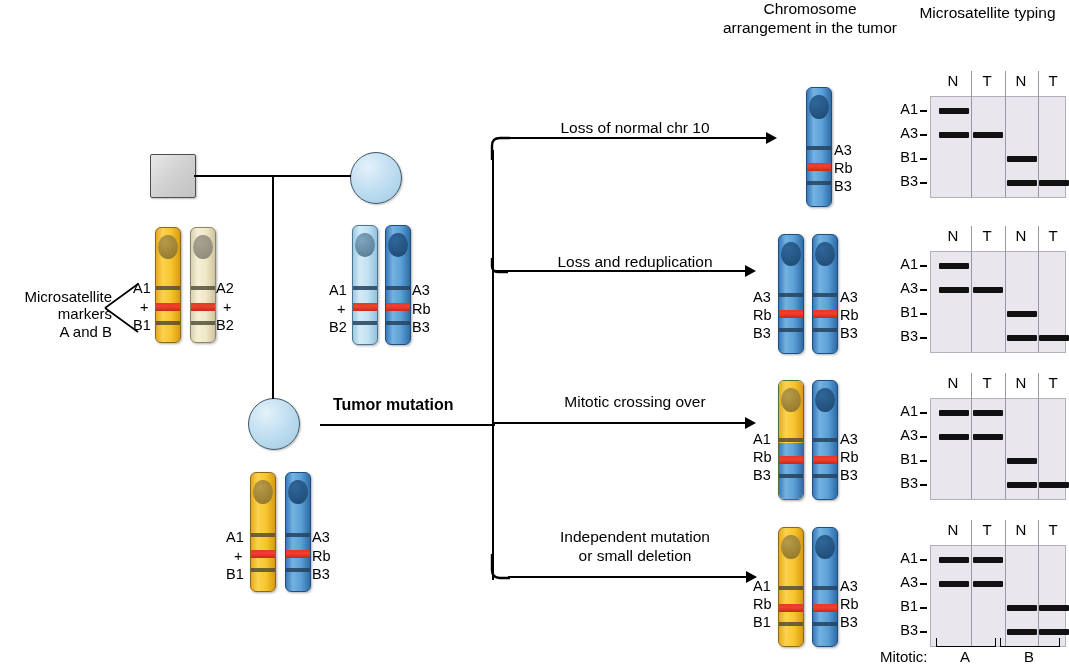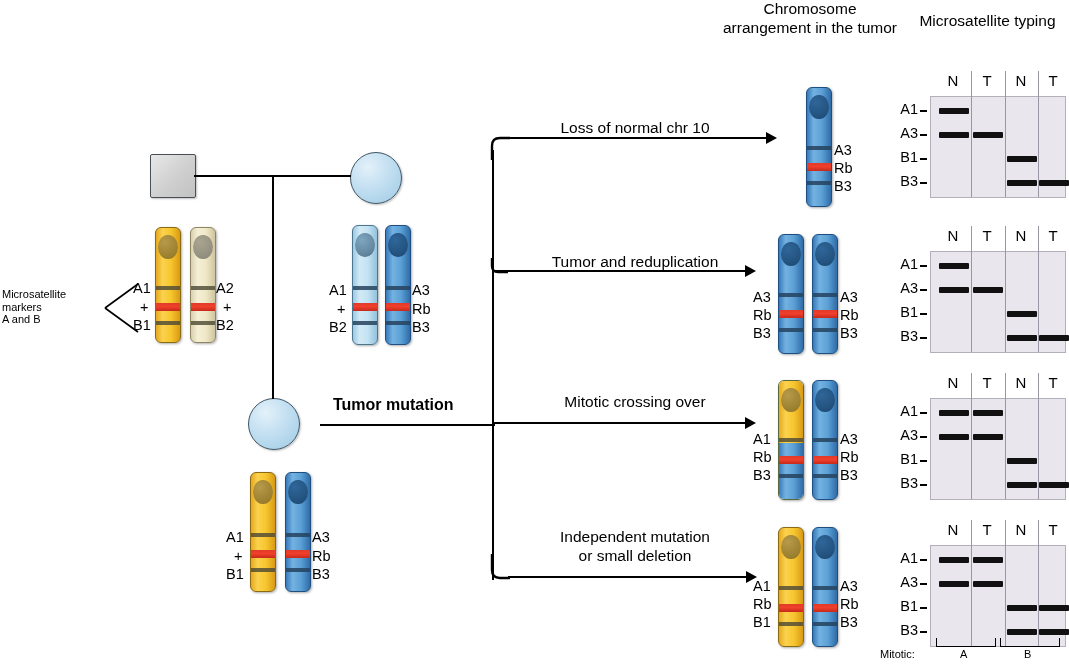--- a/index.html
+++ b/index.html
@@ -1,19 +1,19 @@
 <!DOCTYPE html>
 <html><head>
 <meta charset="utf-8">
 <style>
   html,body{margin:0;padding:0;background:#ffffff;}
   body{width:1069px;height:666px;position:relative;overflow:hidden;
        font-family:"Liberation Sans","DejaVu Sans",sans-serif;color:#000;}
   .abs{position:absolute;}
-  .lbl{font-size:11px;line-height:1.15;white-space:pre;}
+  .lbl{font-size:15px;line-height:1.15;white-space:pre;text-align:right;}
   .lbl-hdr{font-size:15.5px;text-align:center;line-height:1.2;}
   .lbl-bold{font-weight:bold;font-size:16px;}
   .lbl-path{font-size:15.5px;text-align:center;white-space:pre;line-height:1.2;}
   .chrlbl{font-size:14.5px;line-height:1;}
 
   
   .ped-square{width:44px;height:42px;
     background:linear-gradient(135deg,#e8e8e8 0%,#cfcfcf 55%,#c2c2c2 100%);
     border:1.6px solid #4a4f55;border-radius:2px;
     box-shadow:1px 1px 2px rgba(0,0,0,.25);}
@@ -60,21 +60,21 @@
   .tick{position:absolute;height:1.6px;background:#000;}
   .brk{position:absolute;border:1.6px solid #000;border-top:none;height:8px;}
 </style>
 </head>
 <body>
 
 <div class="abs lbl-hdr" style="left:720px;top:0px;width:180px;">Chromosome
 arrangement
 in the tumor</div>
 
-<div class="abs lbl-hdr" style="left:905px;top:12px;width:165px;">Microsatellite
+<div class="abs lbl-hdr" style="left:905px;top:4px;width:165px;">Microsatellite
 typing</div>
 
 <div class="abs lbl" style="left:2px;top:288px;width:110px;">Microsatellite
 markers
 A and B</div>
 <svg class="abs" style="left:104px;top:280px;" width="36" height="56">
   <path d="M1,28 L34,4" stroke="#000" stroke-width="1.6" fill="none"></path>
   <path d="M1,28 L34,52" stroke="#000" stroke-width="1.6" fill="none"></path>
 </svg>
 
@@ -153,21 +153,21 @@
   <path d="M24,2 L14,2 Q6,2 6,10 L6,24" stroke="#000" stroke-width="2.4" fill="none"></path>
 </svg>
 <svg class="abs" style="left:486px;top:552px;" width="30" height="30">
   <path d="M6,2 L6,18 Q6,26 14,26 L24,26" stroke="#000" stroke-width="2.4" fill="none"></path>
 </svg>
 
 <div class="abs lbl-path" style="left:500px;top:119px;width:270px;">Loss of normal chr 10</div>
 <div class="arrow-line" style="left:508px;top:137px;width:260px;height:2.4px;"></div>
 <div class="arrow-head" style="left:766px;top:132px;"></div>
 
-<div class="abs lbl-path" style="left:500px;top:253px;width:270px;">Tumor and reduplication</div>
+<div class="abs lbl-path" style="left:500px;top:253px;width:270px;">Loss and reduplication</div>
 <div class="arrow-line" style="left:492px;top:270px;width:255px;height:2.4px;"></div>
 <div class="arrow-head" style="left:745px;top:265px;"></div>
 <svg class="abs" style="left:486px;top:258px;" width="24" height="24">
   <path d="M6,0 L6,8 Q6,14 12,14 L22,14" stroke="#000" stroke-width="2.4" fill="none"></path>
 </svg>
 
 <div class="abs lbl-path" style="left:500px;top:393px;width:270px;">Mitotic crossing over</div>
 <div class="arrow-line" style="left:492px;top:422px;width:255px;height:2.4px;"></div>
 <div class="arrow-head" style="left:745px;top:417px;"></div>
 

